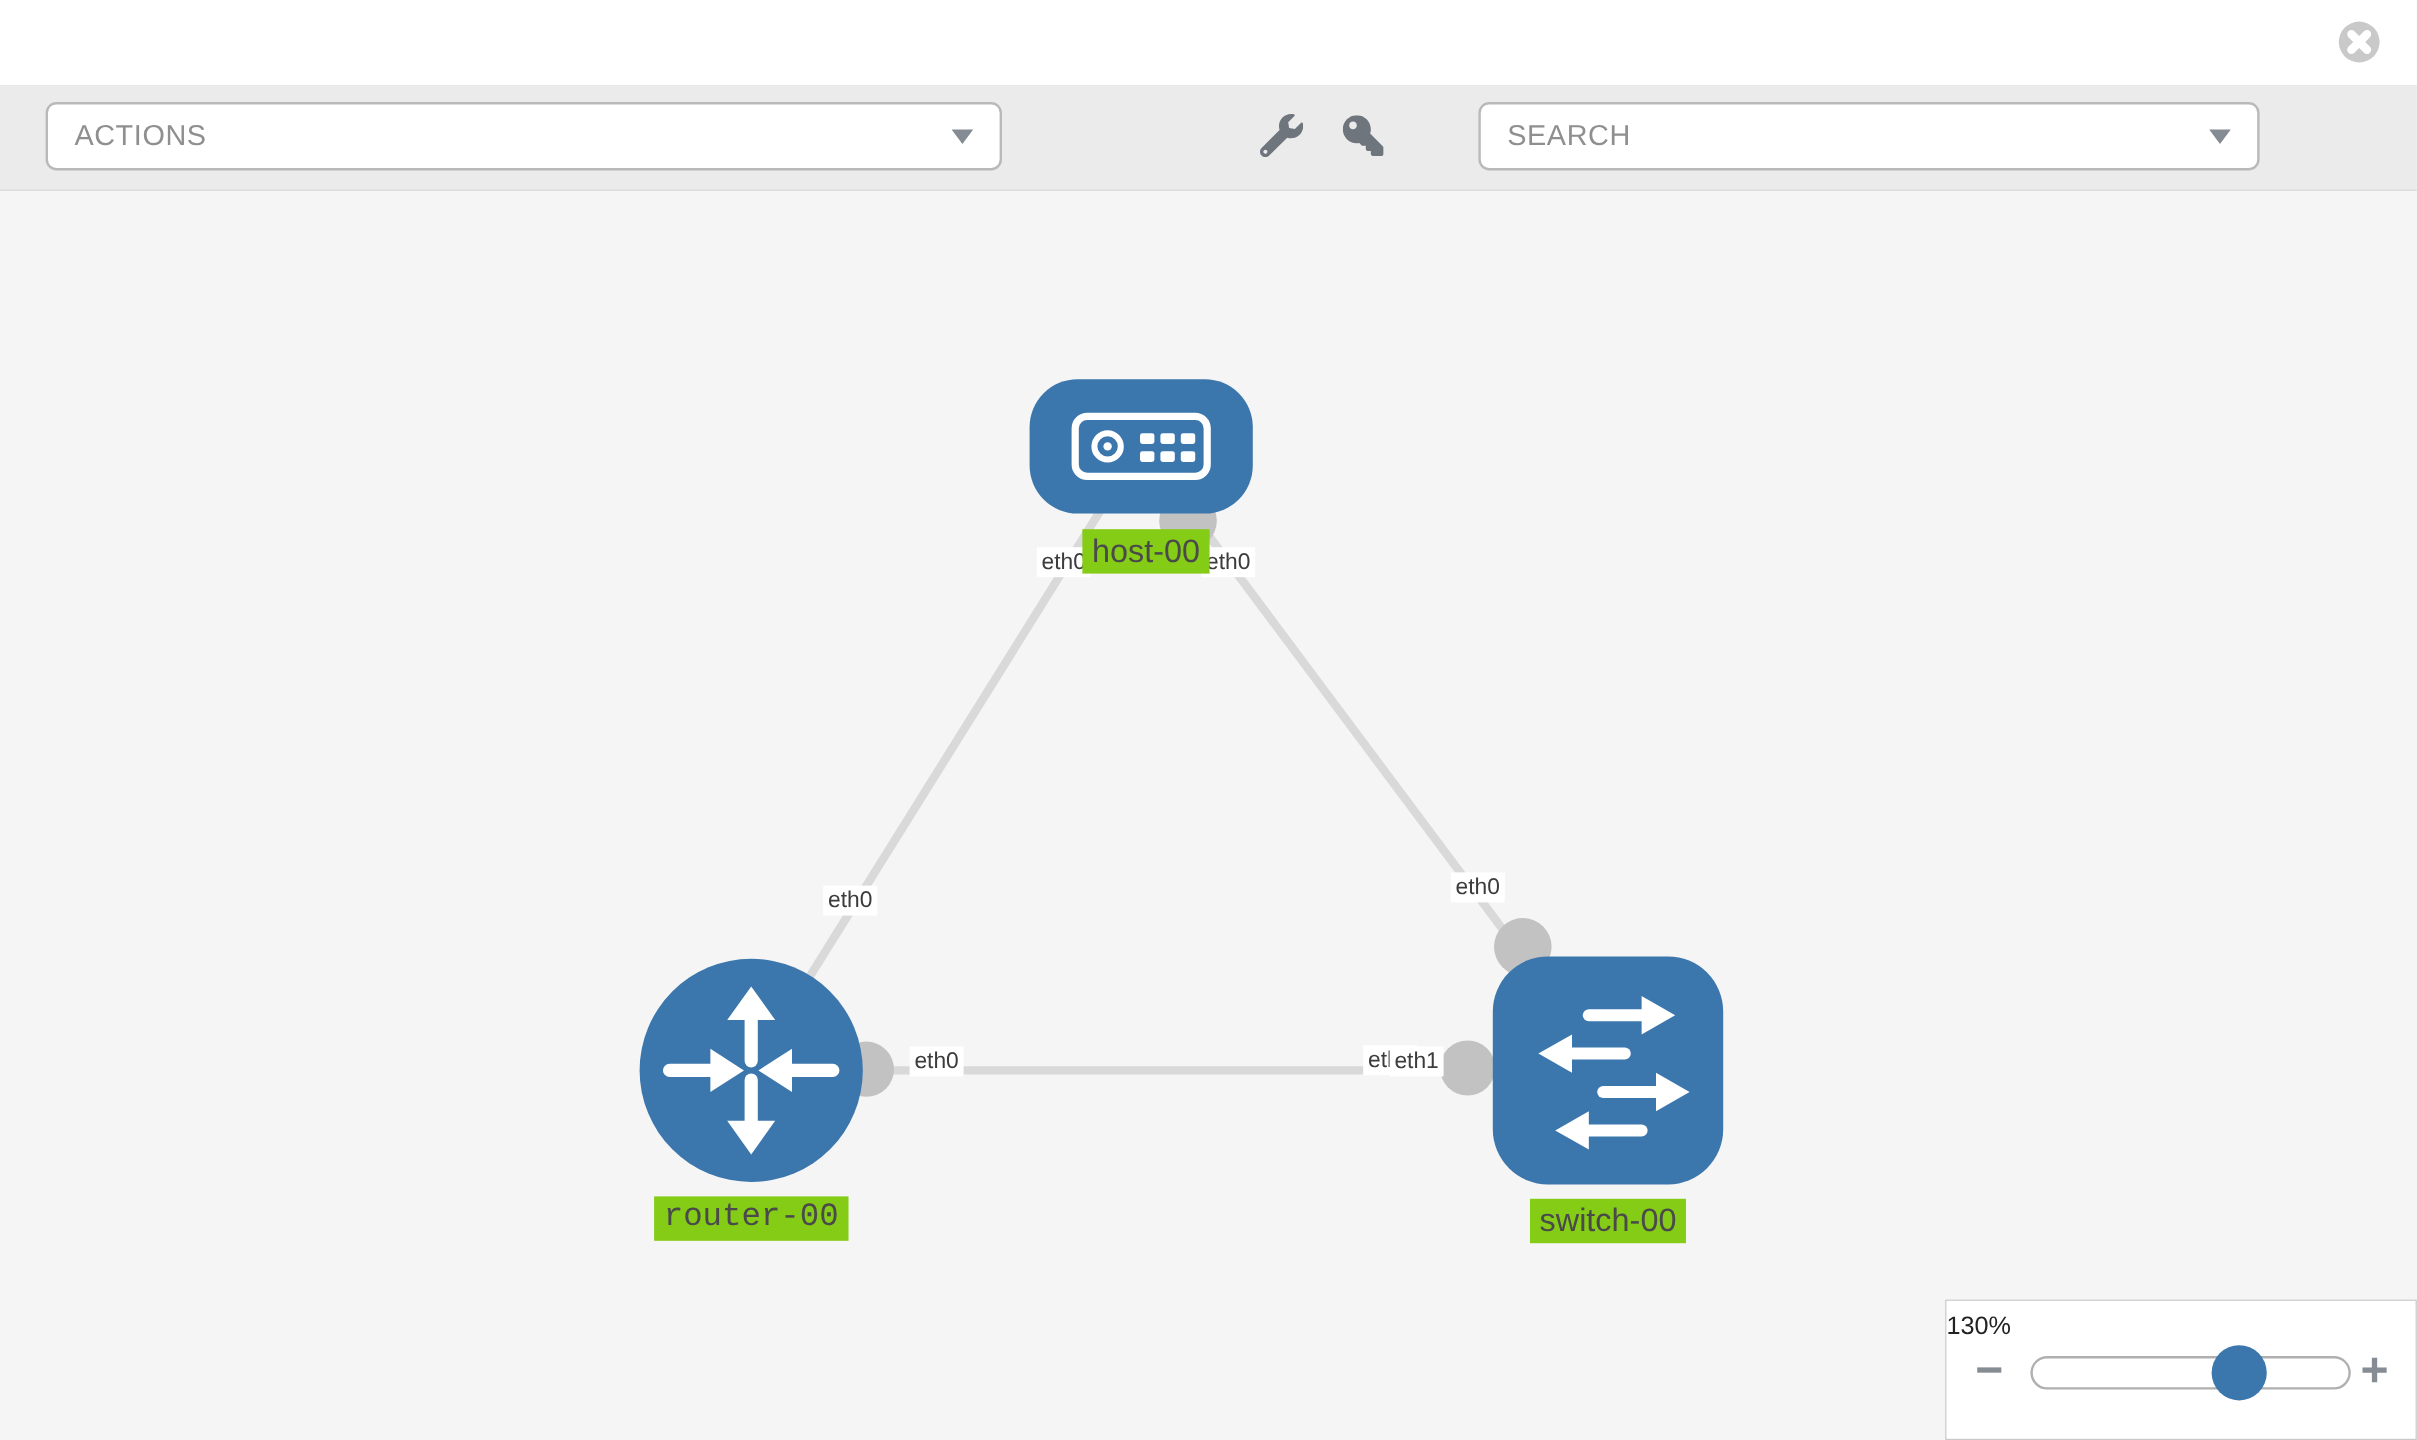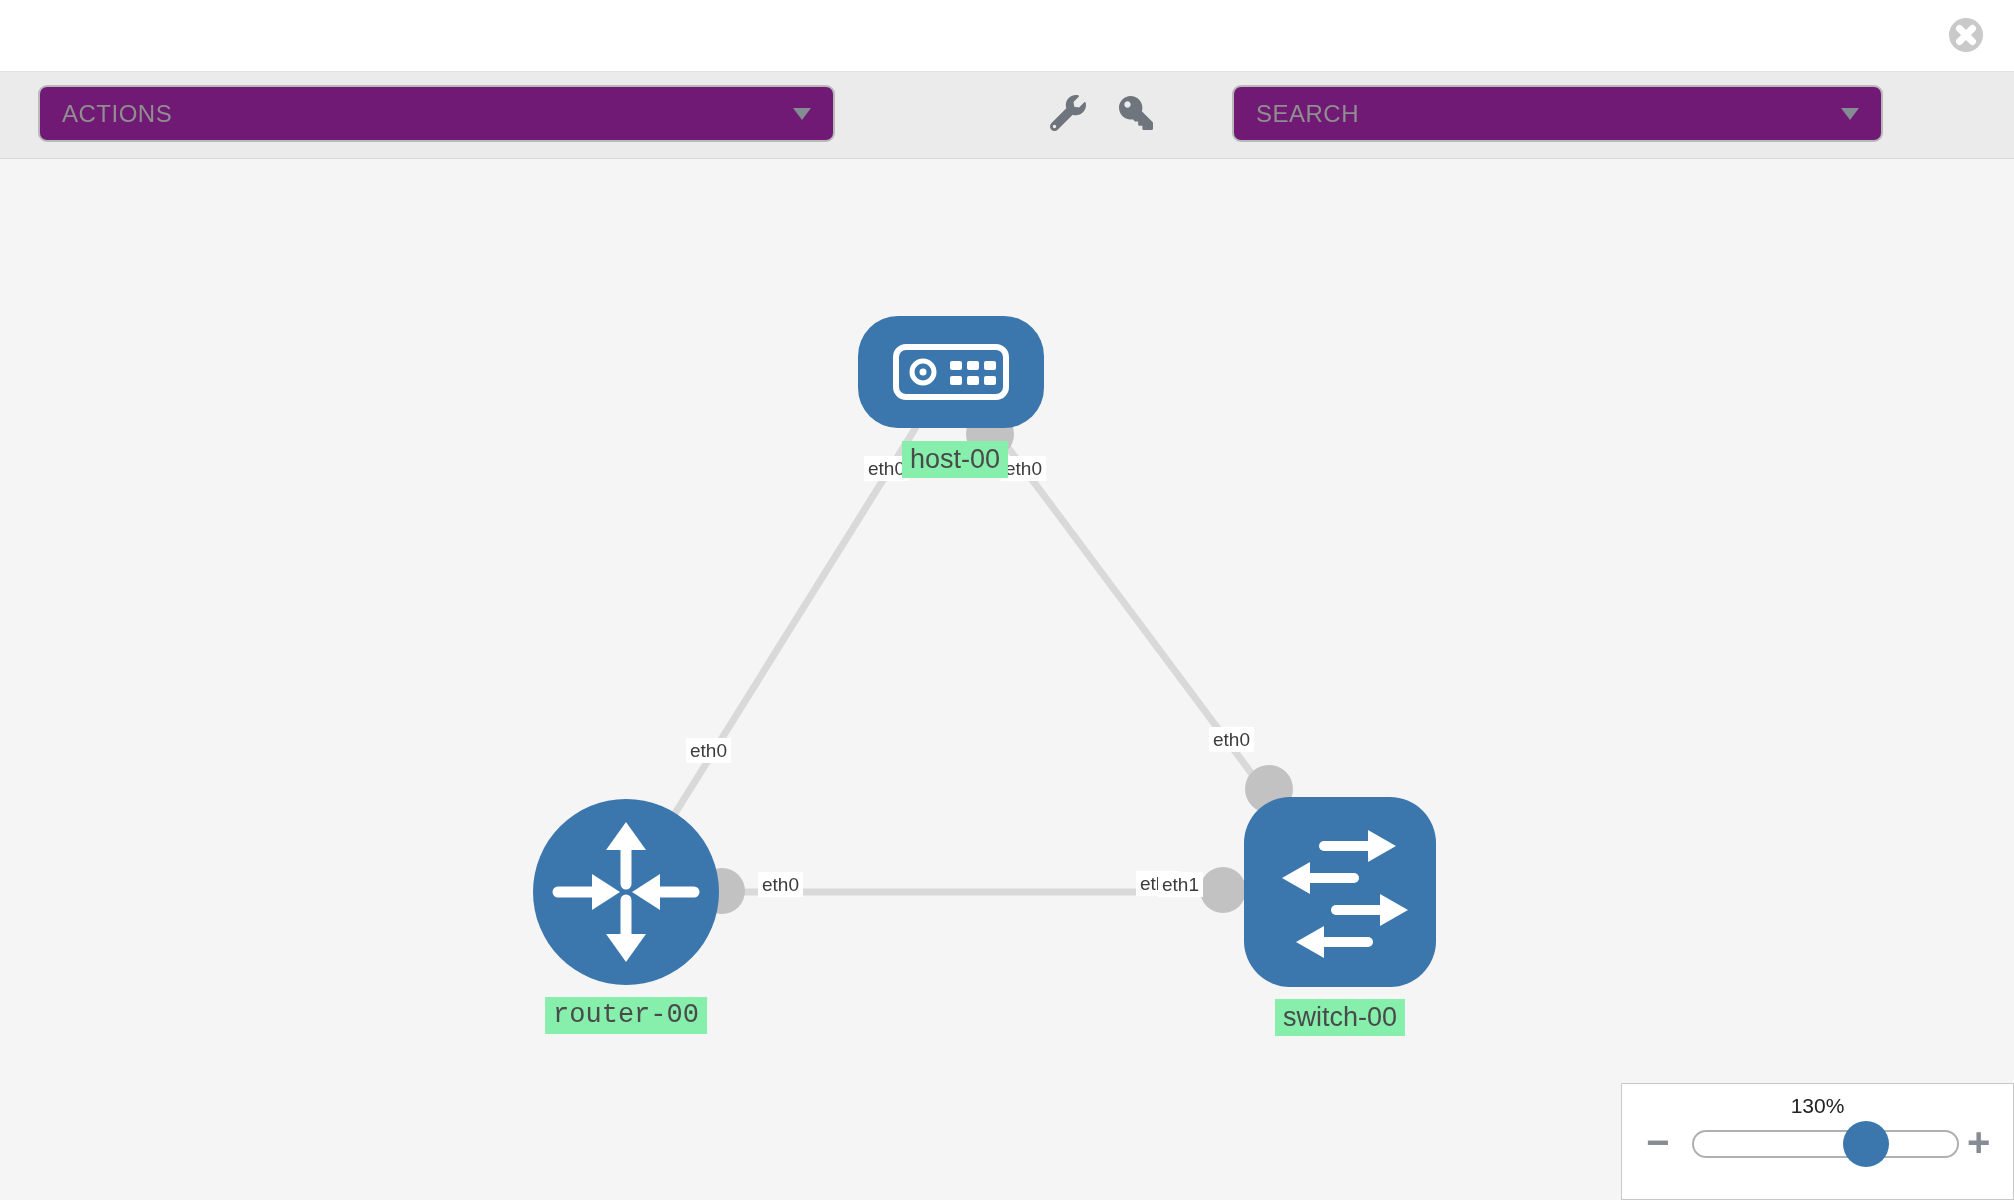--- a/index.html
+++ b/index.html
@@ -10,49 +10,49 @@
   .header { position:absolute; top:0; left:0; width:2014px; height:72px;
     background:#ffffff; border-bottom:1px solid #e2e2e2; z-index:30; }
   .page-title { position:absolute; left:40px; top:0; line-height:71px;
     font-size:26px; font-weight:bold; color:#6b6b6b; letter-spacing:0.2px; }
   .close-btn { position:absolute; right:28px; top:16px; width:40px; height:40px;
     background:none; border:none; cursor:pointer; }
 
   
   .toolbar { position:absolute; top:72px; left:0; width:2014px; height:87px;
     background:#ebebeb; border-bottom:1px solid #d8d8d8; z-index:30; }
-  .select-box { position:absolute; top:13px; height:57px; background:#701a75;
+  .select-box { position:absolute; top:13px; height:57px; background:#ffffff;
     border:2px solid #b9b9b9; border-radius:9px; display:flex; align-items:center;
     justify-content:space-between; padding:0 22px; cursor:pointer; }
   .select-box .sel-label { font-size:24px; color:#8f8f8f; letter-spacing:0.5px; }
   .caret { width:0; height:0; border-left:9px solid transparent;
     border-right:9px solid transparent; border-top:12px solid #848b93; }
   .actions-box { left:38px; width:797px; }
   .search-box { left:1232px; width:651px; }
   .tool-btn { position:absolute; top:13px; width:56px; height:56px; background:none;
     border:none; cursor:pointer; display:flex; align-items:center; justify-content:center; }
   .wrench-btn { left:1040px; }
   .key-btn { left:1108px; }
 
   
   .canvas { position:absolute; top:0; left:0; width:2014px; height:1200px;
     background:#f5f5f5; z-index:1;margin-left:36px; }
   .topo-svg { position:absolute; top:0; left:0; }
 
   .if-label { position:absolute; z-index:5; font-size:19px; color:#3c3c3c;
     background:#ffffff; padding:1px 4px; line-height:23px; white-space:nowrap; }
   .node-label { position:absolute; z-index:6; font-size:27px; color:#4a4a4a;
-    background:#86efac; padding:2px 8px; line-height:33px; white-space:nowrap;
+    background:#84cc16; padding:2px 8px; line-height:33px; white-space:nowrap;
     transform:translateX(-50%); }
   .host-name { z-index:6; }
 
   
   .zoom-panel { position:absolute; left:1621px; top:1083px; width:393px; height:117px;
     background:#ffffff; border:1px solid #c9c9c9; z-index:40; }
-  .zoom-level { position:absolute; top:10px; left:0; width:100%; text-align:center;
+  .zoom-level { position:absolute; top:10px; left:0; width:100%; text-align:left;
     font-size:21px; color:#222222; }
   .zoom-minus, .zoom-plus { position:absolute; top:36px; font-size:40px; font-weight:bold;
     color:#858c93; cursor:pointer; line-height:44px; }
   .zoom-minus { left:24px; }
   .zoom-plus { left:345px; }
   .zoom-track { position:absolute; left:70px; top:46px; width:267px; height:28px;
     background:#ffffff; border:2px solid #b0b0b0; border-radius:15px; cursor:pointer; }
   .zoom-thumb { position:absolute; left:149px; top:-11px; width:46px; height:46px;
     border-radius:50%; background:#3b76ad; cursor:grab; }
 </style>

